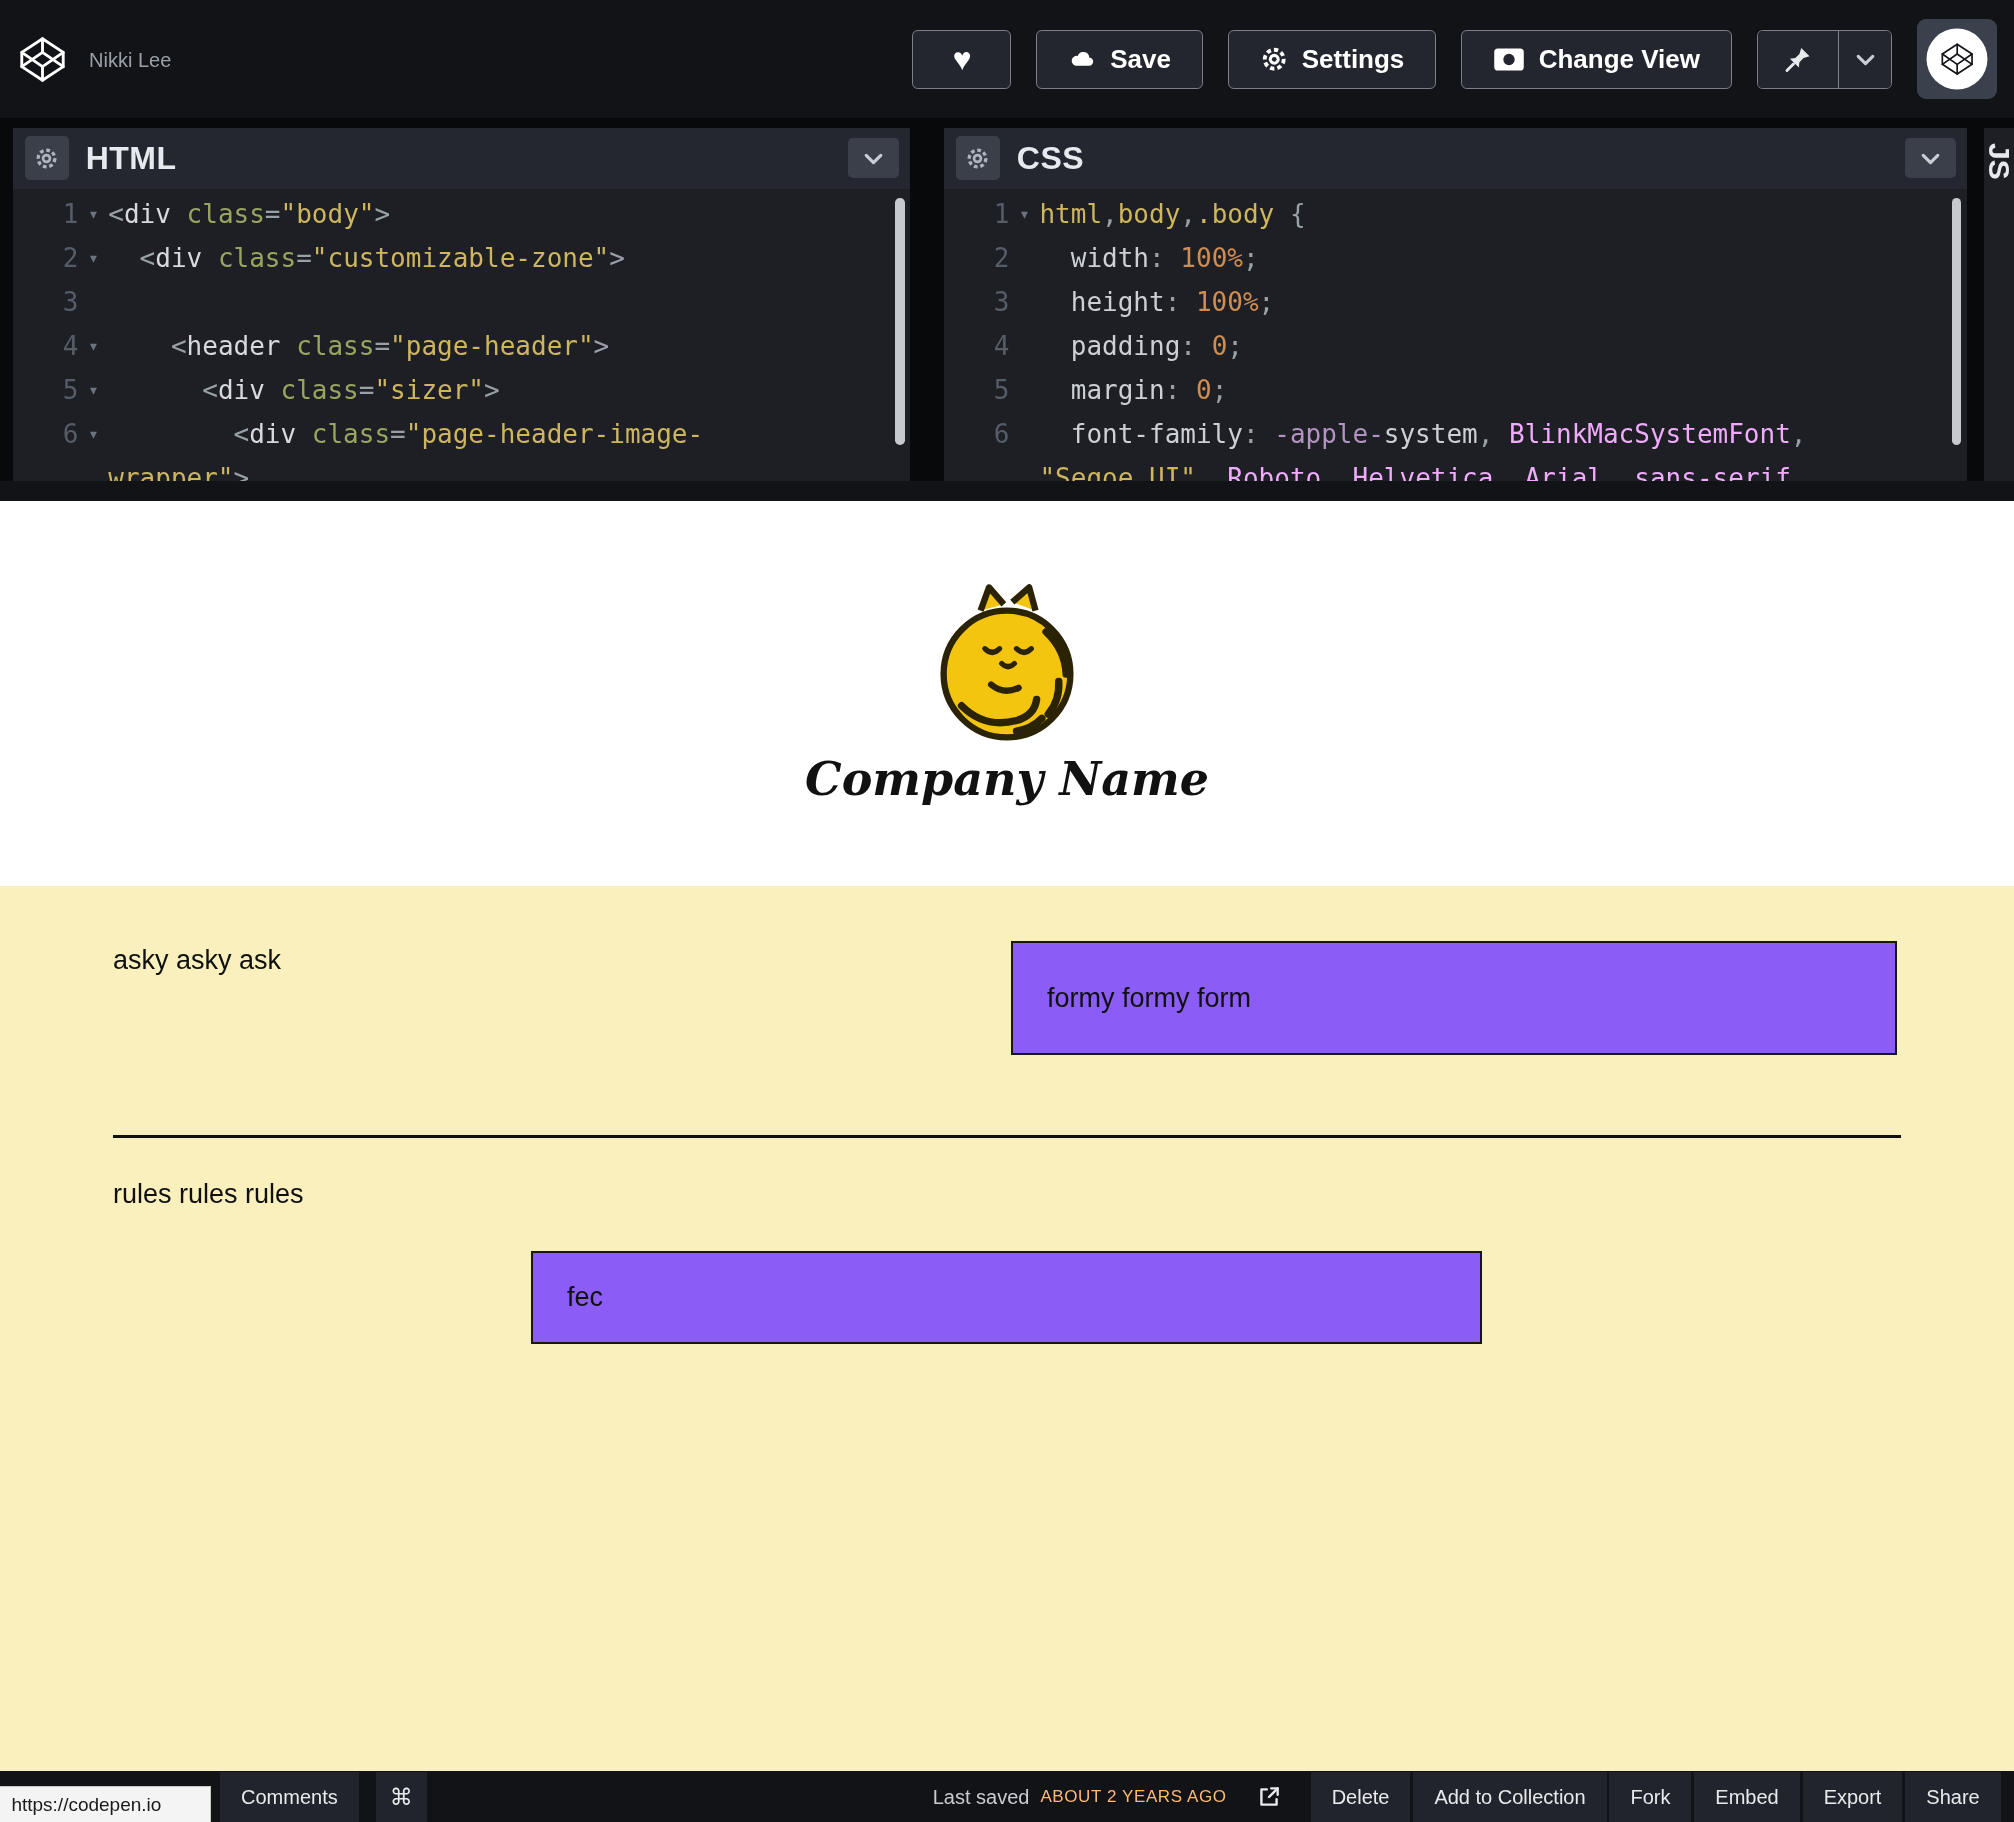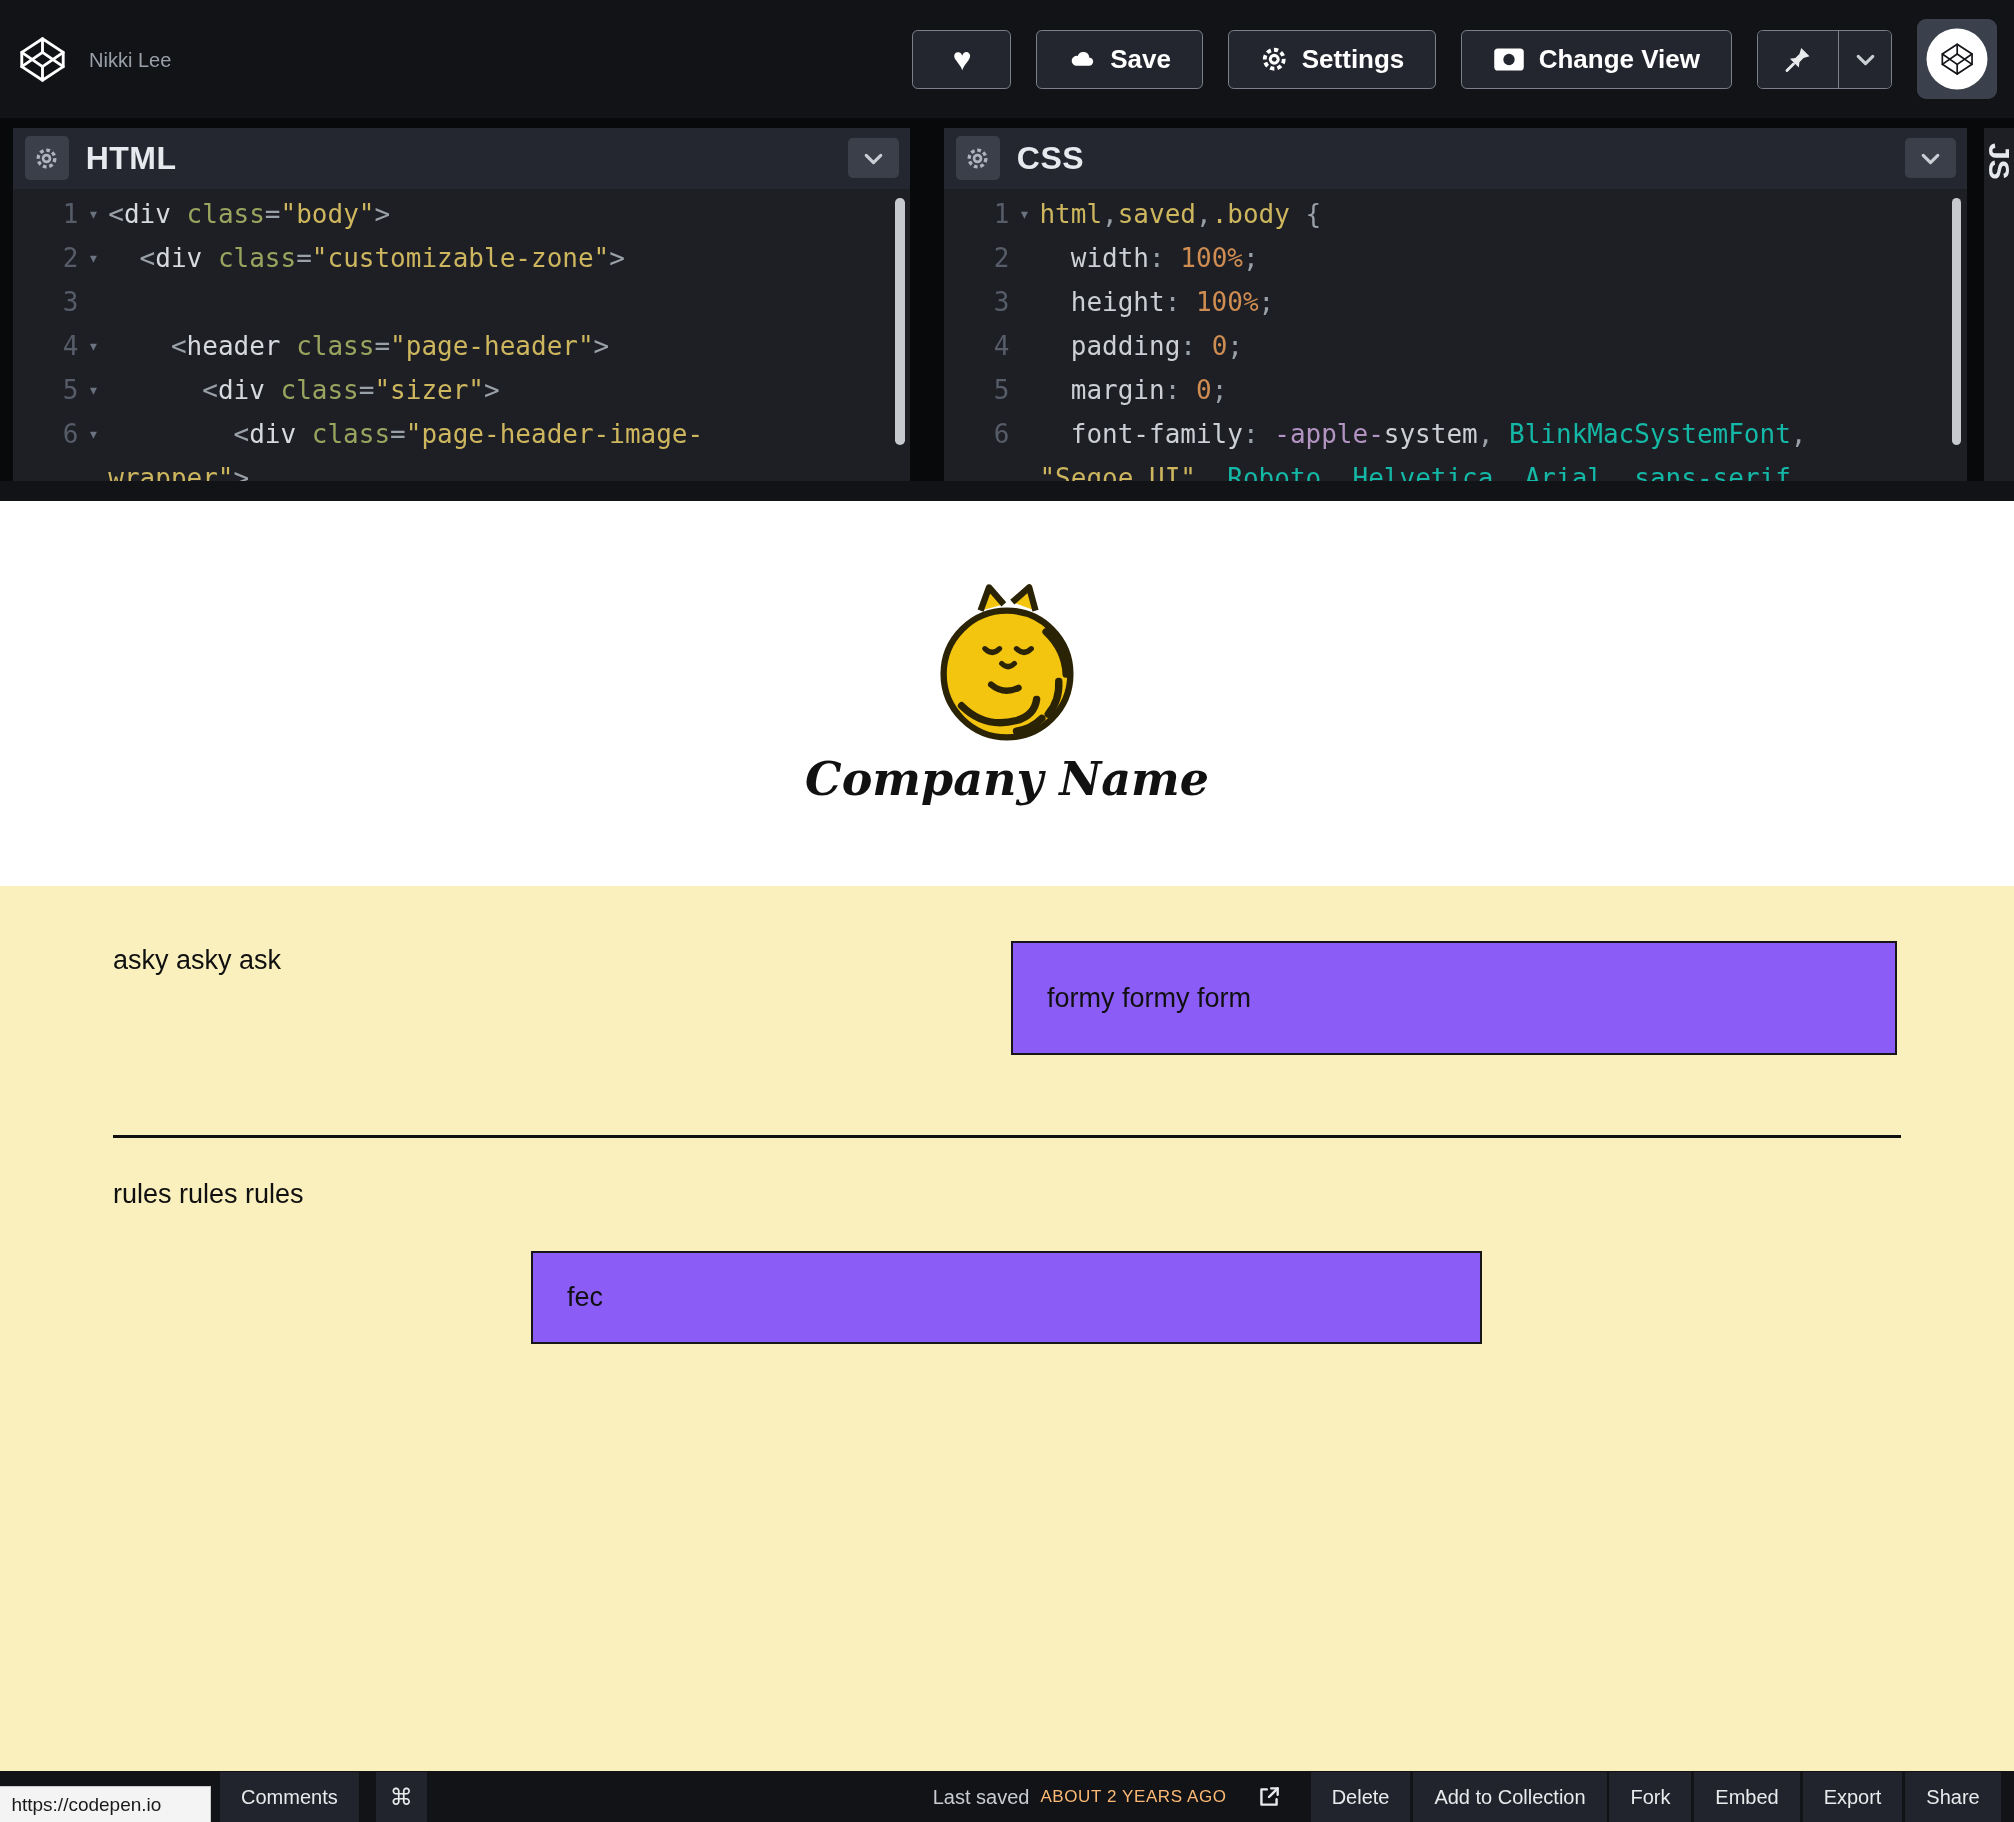--- a/index.html
+++ b/index.html
@@ -46,21 +46,21 @@
   .chev-chip { margin-left:auto; width:51px; height:40px; background:#3a3f4a; border-radius:4.8px;
     display:flex; align-items:center; justify-content:center; cursor:pointer; }
   .code-area { position:relative; flex:1; overflow:hidden; padding:3.8px 0 0 23px;
     font-family:"DejaVu Sans Mono", monospace; font-size:26px; line-height:44px; }
   .code-line { display:flex; white-space:pre; }
   .lineno { width:42px; text-align:right; color:#565d69; flex:none; }
   .fold { width:30px; text-align:center; color:#6b7280; font-size:18px; flex:none; }
   .codetext { white-space:pre; }
   .tk-pln{color:#ccd0d5} .tk-pun{color:#9aa0a8} .tk-tag{color:#d6d9de}
   .tk-atn{color:#9aa45f} .tk-str{color:#cdb65e} .tk-sel{color:#cdb65e}
-  .tk-prop{color:#ccd0d5} .tk-num{color:#d08d52} .tk-pur{color:#b293c2} .tk-val{color:#14b8a6}
+  .tk-prop{color:#ccd0d5} .tk-num{color:#d08d52} .tk-pur{color:#b293c2} .tk-val{color:#f0abfc}
   .scroll-thumb { position:absolute; right:5.7px; top:9.5px; width:9.5px; height:247px;
     background:#c6c9cd; border-radius:4.8px; cursor:pointer; }
   .js-strip { width:30px; height:354px; background:#1d1f24; display:flex; justify-content:center; padding-top:15px; }
   .js-strip span { writing-mode:vertical-rl; font-size:30px; font-weight:700; color:#e6e9ed; }
 
   .resizer-strip { position:absolute; top:481px; left:0; width:2014px; height:20px; background:#121317; }
 
   
   .preview-white { position:absolute; top:501px; left:0; width:2014px; height:480px;
     background:#ffffff; display:flex; flex-direction:column; align-items:center; }
@@ -207,21 +207,21 @@
       </span>
       <span class="panel-title">CSS</span>
       <span class="chev-chip">
         <svg viewBox="0 0 24 24" width="25" height="25">
           <polyline points="5,9 12,16 19,9" fill="none" stroke="#c9cdd4" stroke-width="3" stroke-linecap="round" stroke-linejoin="round"></polyline>
         </svg>
       </span>
     </div>
     <div class="code-area">
       <div class="scroll-thumb"></div>
-    <div class="code-line"><span class="lineno">1</span><span class="fold">▾</span><span class="codetext"><span class="tk-sel">html</span><span class="tk-pun">,</span><span class="tk-sel">saved</span><span class="tk-pun">,</span><span class="tk-sel">.body</span><span class="tk-pln"> </span><span class="tk-pun">{</span></span></div>
+    <div class="code-line"><span class="lineno">1</span><span class="fold">▾</span><span class="codetext"><span class="tk-sel">html</span><span class="tk-pun">,</span><span class="tk-sel">body</span><span class="tk-pun">,</span><span class="tk-sel">.body</span><span class="tk-pln"> </span><span class="tk-pun">{</span></span></div>
         <div class="code-line"><span class="lineno">2</span><span class="fold"></span><span class="codetext"><span class="tk-pln">  </span><span class="tk-prop">width</span><span class="tk-pun">: </span><span class="tk-num">100%</span><span class="tk-pun">;</span></span></div>
         <div class="code-line"><span class="lineno">3</span><span class="fold"></span><span class="codetext"><span class="tk-pln">  </span><span class="tk-prop">height</span><span class="tk-pun">: </span><span class="tk-num">100%</span><span class="tk-pun">;</span></span></div>
         <div class="code-line"><span class="lineno">4</span><span class="fold"></span><span class="codetext"><span class="tk-pln">  </span><span class="tk-prop">padding</span><span class="tk-pun">: </span><span class="tk-num">0</span><span class="tk-pun">;</span></span></div>
         <div class="code-line"><span class="lineno">5</span><span class="fold"></span><span class="codetext"><span class="tk-pln">  </span><span class="tk-prop">margin</span><span class="tk-pun">: </span><span class="tk-num">0</span><span class="tk-pun">;</span></span></div>
         <div class="code-line"><span class="lineno">6</span><span class="fold"></span><span class="codetext"><span class="tk-pln">  </span><span class="tk-prop">font-family</span><span class="tk-pun">: </span><span class="tk-pur">-apple-</span><span class="tk-pln">system</span><span class="tk-pun">, </span><span class="tk-val">BlinkMacSystemFont</span><span class="tk-pun">,</span></span></div>
         <div class="code-line"><span class="lineno"></span><span class="fold"></span><span class="codetext"><span class="tk-str">"Segoe UI"</span><span class="tk-pun">, </span><span class="tk-val">Roboto</span><span class="tk-pun">, </span><span class="tk-val">Helvetica</span><span class="tk-pun">, </span><span class="tk-val">Arial</span><span class="tk-pun">, </span><span class="tk-val">sans-serif</span><span class="tk-pun">,</span></span></div>
       </div>
   </div>
 
   <div class="js-strip">

